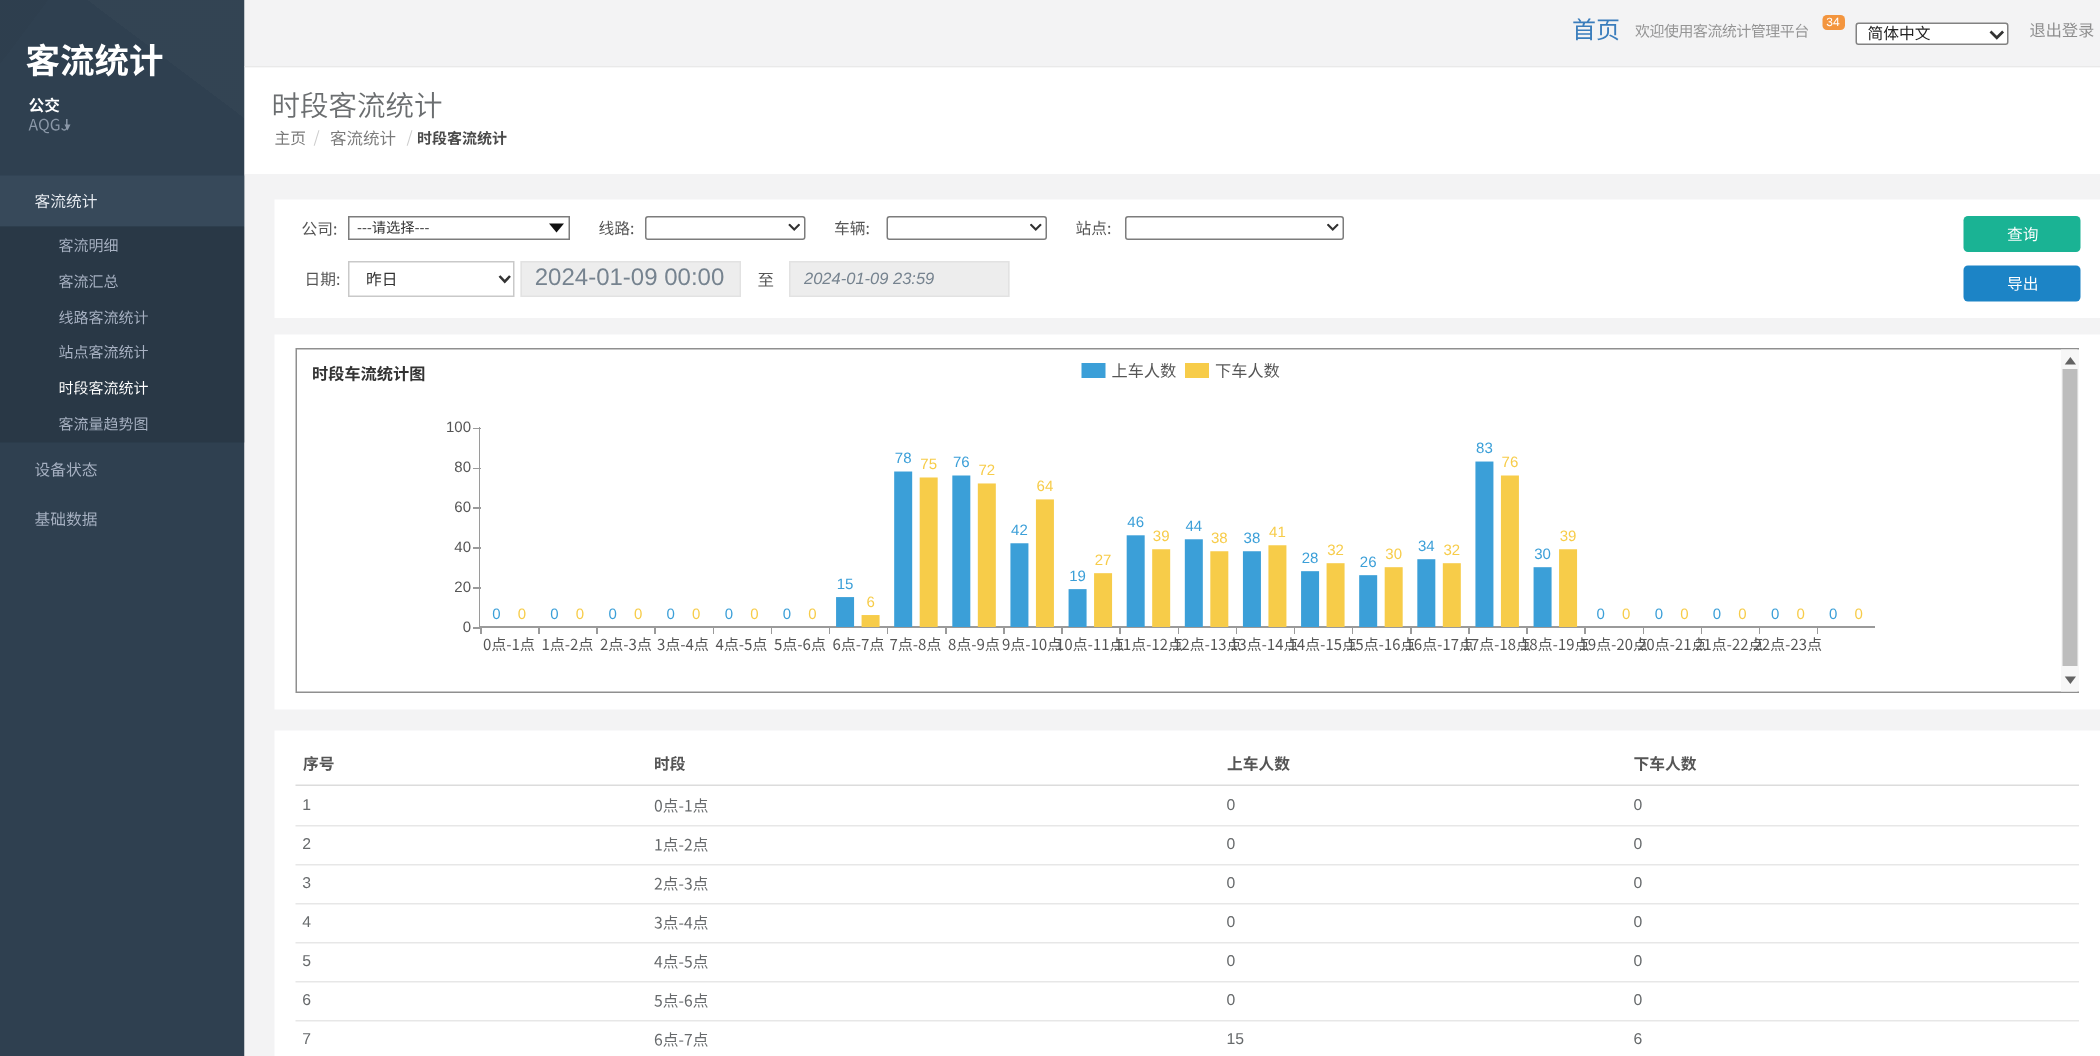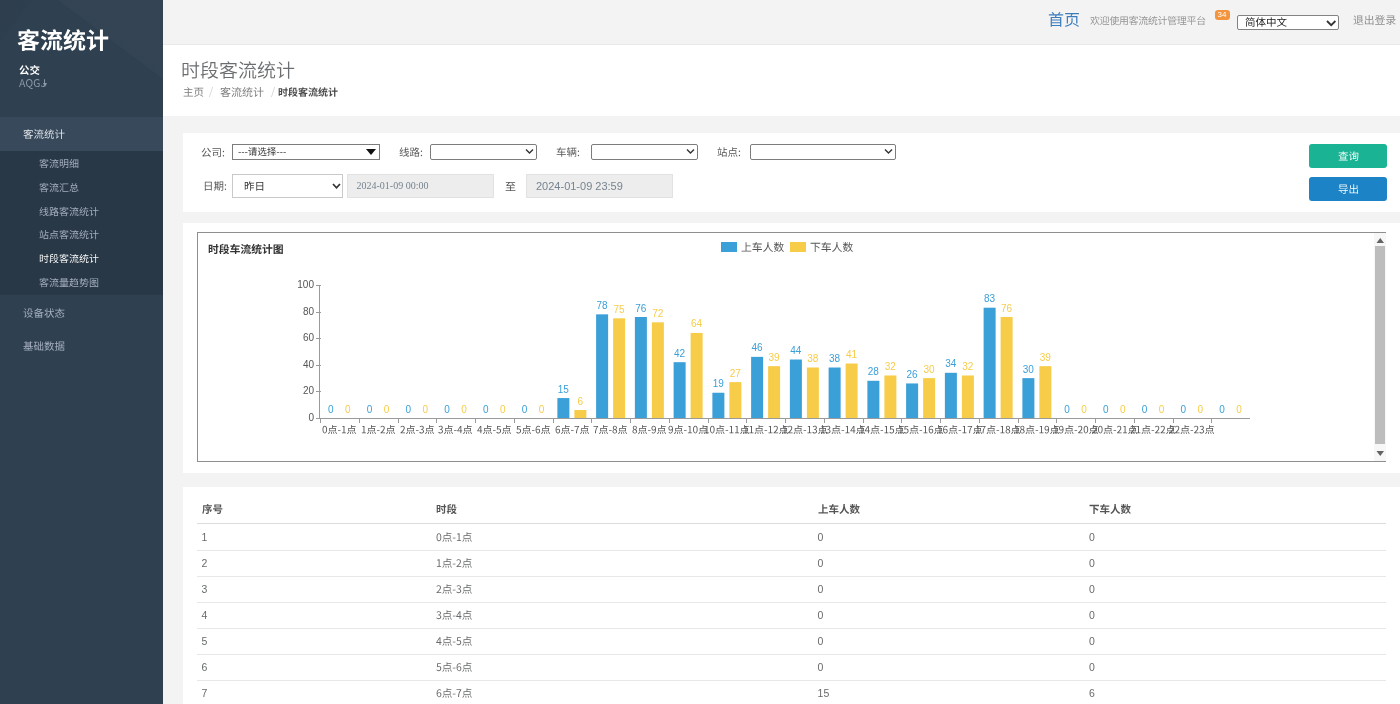--- a/index.html
+++ b/index.html
@@ -378,22 +378,22 @@
     <path d="M1 1 L4.5 4.8 L8 1" stroke="#333" stroke-width="1.7" fill="none"></path>
   </svg>
 <div style="position:absolute;left:346.5px;top:174px;width:147px;height:24px;background:#ededed;border:1px solid #e2e2e2;box-sizing:border-box;"></div>
 <div style="position:absolute;left:493.5px;top:174px;width:32.5px;height:24px;background:#fff;"></div>
 <svg width="13" height="11" style="position:absolute;left:504.5px;top:180.8px;overflow:visible;">
     <g transform="translate(0,9.59) scale(0.011,-0.011)" fill="#555">
       <use href="#g76" x="0"></use>
     </g>
   </svg>
 <div style="position:absolute;left:526px;top:174px;width:147px;height:24px;background:#ededed;border:1px solid #e2e2e2;box-sizing:border-box;"></div>
-<div style="position:absolute;left:346.5px;top:174px;width:147px;height:24px;font-family:Liberation Serif, serif;font-size:10px;color:#76838f;line-height:24px;text-indent:10px;">2024-01-09 00:00</div>
-<div style="position:absolute;left:526px;top:174px;width:147px;height:38px;font-family:'Liberation Sans',sans-serif;font-size:11px;color:#76838f;line-height:24px;text-indent:10px;">2024-01-09 23:59</div>
+<div style="position:absolute;left:346.5px;top:174px;width:147px;height:24px;font-family:Liberation Sans, sans-serif;font-size:16px;color:#76838f;line-height:24px;text-indent:10px;">2024-01-09 00:00</div>
+<div style="position:absolute;left:526px;top:174px;width:147px;height:38px;font-family:'Liberation Sans',sans-serif;font-size:11px;color:#76838f;line-height:24px;text-indent:10px;font-style:italic;">2024-01-09 23:59</div>
 <div style="position:absolute;left:1309px;top:144px;width:78px;height:24px;background:#1ab394;border-radius:3px;"></div>
 <svg width="23" height="12" style="position:absolute;left:1337.5px;top:150px;overflow:visible;">
     <g transform="translate(0,10.01) scale(0.0105,-0.0105)" fill="#ffffff">
       <use href="#g77" x="0"></use>
       <use href="#g78" x="1000"></use>
     </g>
   </svg>
 <div style="position:absolute;left:1309px;top:177px;width:78px;height:24px;background:#1c84c6;border-radius:3px;"></div>
 <svg width="23" height="12" style="position:absolute;left:1337.5px;top:183px;overflow:visible;">
     <g transform="translate(0,10) scale(0.0105,-0.0105)" fill="#ffffff">

